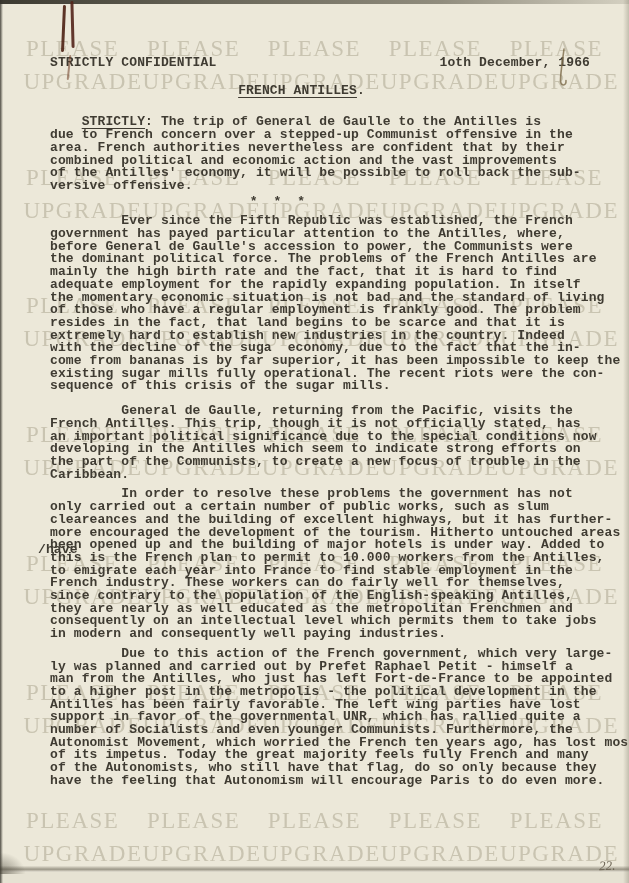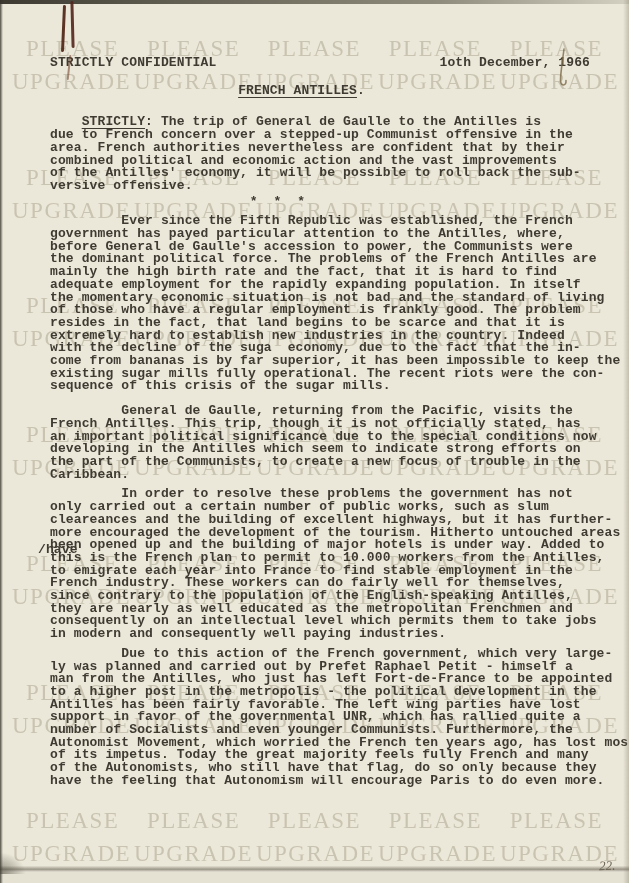--- a/index.html
+++ b/index.html
@@ -34,21 +34,21 @@
   .corner-bl   { position:absolute; left:0; top:852px; width:26px; height:22px;
                  background: radial-gradient(ellipse at 0% 100%, rgba(70,66,54,0.6), rgba(70,66,54,0) 70%); z-index:6; }
 
   
   .wm-layer { position:absolute; inset:0; z-index:1; pointer-events:none; }
   .wm-pair  { position:absolute; left:0; right:0; }
   .wm-row   { display:flex; justify-content:space-between; white-space:nowrap; overflow:hidden;
               font-family:"Liberation Serif", serif; font-size:23px; letter-spacing:1.5px;
               color: rgba(150,142,118,0.40); }
   .wm-please  { padding:0 26px; }
-  .wm-upgrade { padding:0 10px 0 12px; margin-top:7px; }
+  .wm-upgrade { padding:0 10px 0 12px; margin-top:7px;justify-content:flex-end; }
 
   
   .typed { position:relative; z-index:2; color:#3f3b32; font-size:13px; line-height:12.7px;
            letter-spacing:0.12px; white-space:pre;font-weight:bold; }
   .header-row { margin:57px 39px 0 50px; display:flex; }
   .header-date { margin-left:auto; }
   .title-wrap { margin-top:15px; text-align:center; padding-right:26px; }
   .u { text-decoration: underline; text-underline-offset: 2.5px; }
   .col { margin-left:50px; margin-right:39px; }
   .summary { margin-top:19px; }

